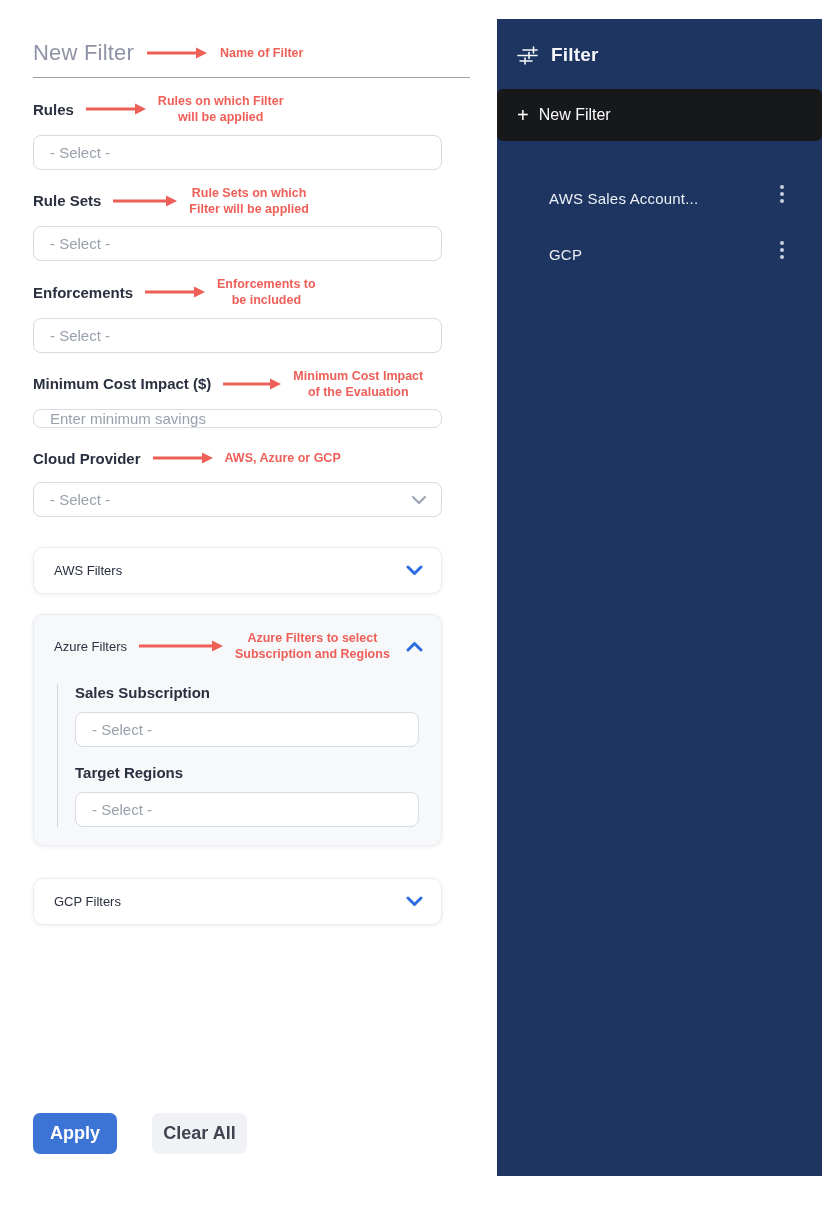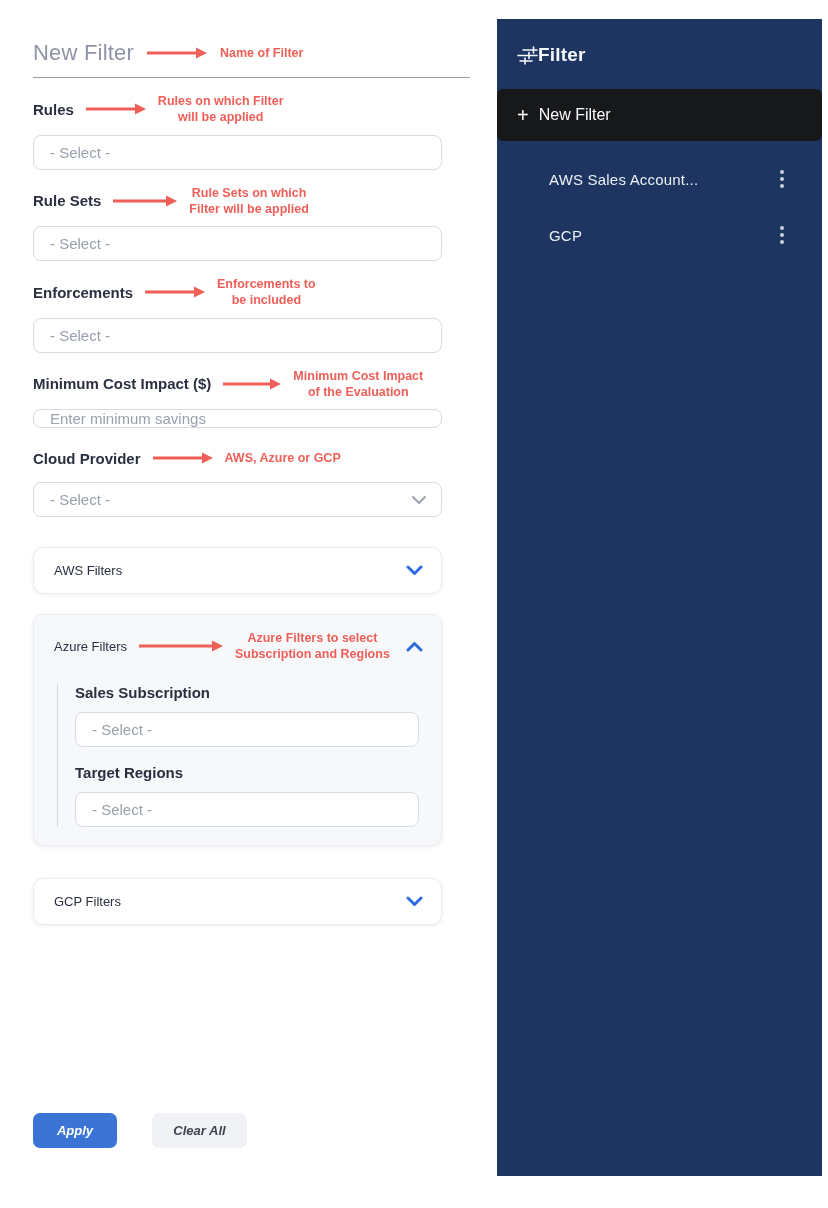--- a/index.html
+++ b/index.html
@@ -35,35 +35,35 @@
   .card-title { font-size:13px; font-weight:400; color:var(--label_dark); white-space:nowrap; }
   .spacer { margin-left:auto; }
 
   .nested { margin:2px 22px 18px 23px; border-left:1px solid #d3d7df; padding-left:17px; }
   .nested-label { font-size:15px; font-weight:700; color:var(--label_dark); margin:6px 0 11px; }
   .nested .select-box { margin-bottom:17px; background:#fff; }
   .nested .select-box:last-child { margin-bottom:4px; }
 
   .actions { position:absolute; left:33px; top:1113px; display:flex; gap:35px; }
   .btn { border:none; border-radius:7px; font-family:"Liberation Sans", sans-serif;
-    font-size:13px; font-weight:700; padding:10px 0; cursor:pointer;font-style:italic; }
+    font-size:18px; font-weight:700; padding:10px 0; cursor:pointer; }
   .btn.apply { background:var(--accent_blue); color:#ffffff; width:84px; }
   .btn.clear { background:#f1f2f5; color:#3f4450; width:95px; }
 
   
   .sidebar { position:absolute; left:497px; top:19px; width:325px; height:1157px;
     background:var(--sidebar_navy); color:#fff; }
-  .sb-header { display:flex; align-items:center; padding:25px 20px 23px 20px; }
+  .sb-header { display:flex; align-items:center; gap:13px; padding:25px 20px 23px 20px; }
   .sb-title { font-size:19px; font-weight:700; letter-spacing:.2px; color:#f5f7fa; }
   .sb-new { height:52px; background:var(--new_filter_black); border-radius:6px;
     display:flex; align-items:center; gap:10px; padding:0 20px; cursor:pointer; }
   .sb-new .plus { font-size:20px; font-weight:400; line-height:1; color:#fff; }
   .sb-new-label { font-size:16px; color:#fafbfc; }
   .sb-list { padding-top:10px; }
-  .sb-item { height:56px; display:flex; align-items:center; justify-content:space-between;
+  .sb-item { height:56px; display:flex; align-items:flex-end; justify-content:space-between;
     padding:0 34px 0 52px; cursor:pointer; }
   .sb-item-label { font-size:15px; color:#edf0f5; letter-spacing:.2px; }
   .kebab { display:flex; flex-direction:column; gap:3px; padding:4px; cursor:pointer; }
   .kebab i { width:4px; height:4px; border-radius:50%; background:#c9d0dc; display:block; }
 </style>
 </head>
 <body>
 
 <div class="page">
 

